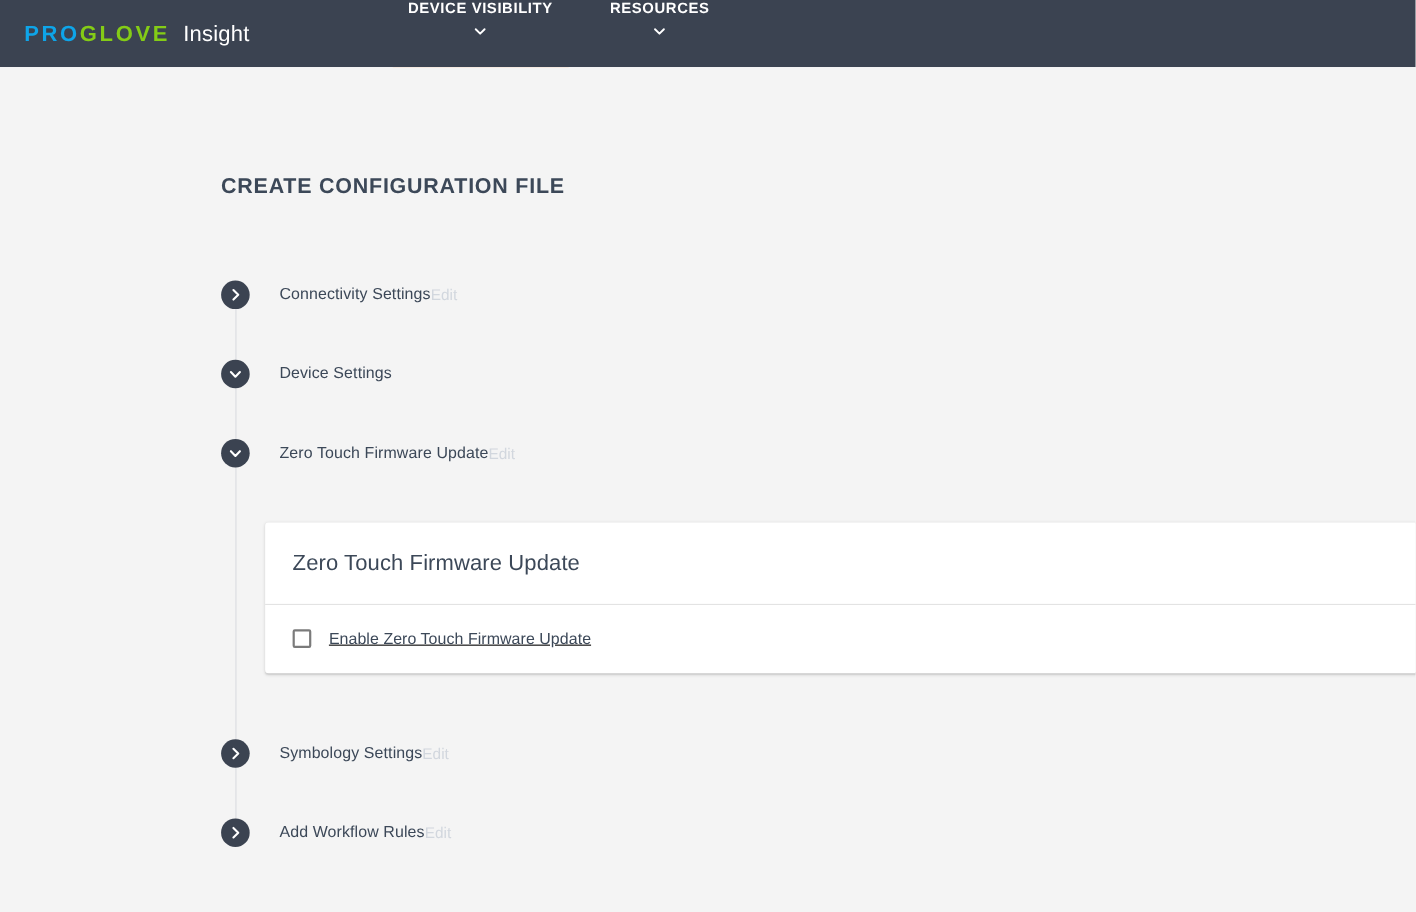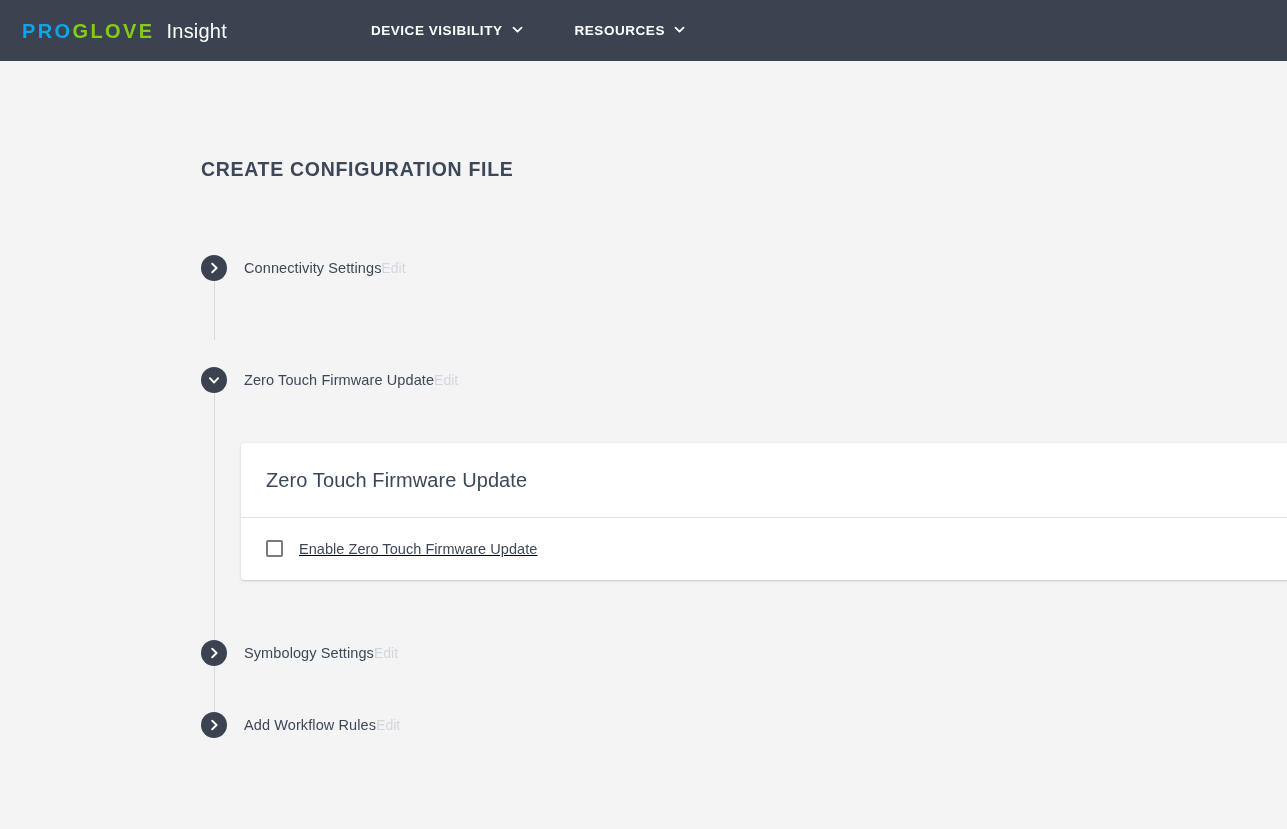--- a/index.html
+++ b/index.html
@@ -60,20 +60,21 @@
     gap: 9px;
     padding: 0 26px;
     height: 61px;
     color: #ffffff;
     font-size: 13.5px;
     font-weight: 700;
     letter-spacing: 0.55px;
     cursor: pointer;
     user-select: none;
     white-space: nowrap;
+    flex-direction: column;
   }
   .nav-item.active::after {
     content: "";
     position: absolute;
     left: 12px;
     right: 12px;
     bottom: -4px;
     height: 4px;
     background: #f47b27;
   }
@@ -127,21 +128,21 @@
     min-width: 26px;
     border-radius: 50%;
     background: #3b4351;
     display: flex;
     align-items: center;
     justify-content: center;
     cursor: pointer;
   }
   .step-circle svg { display: block; }
   .step-label {
-    margin-left: 17px;
+    margin-left: 27px;
     font-size: 14.5px;
     color: #3c4858;
     letter-spacing: 0.1px;
     white-space: nowrap;
   }
   .step-edit {
     font-size: 14px;
     color: #d2d7de;
     cursor: pointer;
     white-space: nowrap;
@@ -253,20 +254,31 @@
               <path d="M4.2 1.7 L8.6 6 L4.2 10.3" fill="none" stroke="#ffffff" stroke-width="1.9" stroke-linecap="round" stroke-linejoin="round"></path>
             </svg>
         </div>
         <div class="step-label">Connectivity Settings</div>
         <div class="step-edit">Edit</div>
       </div>
     </div>
 
     <div class="gap-sm"></div>
 
+    <div class="step">
+      <div class="connector" style="top:26px;height:60px;"></div>
+      <div class="step-head">
+        <div class="step-circle">
+          <svg width="12" height="12" viewBox="0 0 12 12">
+              <path d="M1.9 4.2 L6 8.5 L10.1 4.2" fill="none" stroke="#ffffff" stroke-width="1.9" stroke-linecap="round" stroke-linejoin="round"></path>
+            </svg>
+        </div>
+        <div class="step-label">Device Settings</div>
+      </div>
+    </div>
 
     <div class="gap-sm"></div>
 
     <div class="step">
       <div class="connector" style="top:26px;height:265px;"></div>
       <div class="step-head">
         <div class="step-circle">
           <svg width="12" height="12" viewBox="0 0 12 12">
               <path d="M1.9 4.2 L6 8.5 L10.1 4.2" fill="none" stroke="#ffffff" stroke-width="1.9" stroke-linecap="round" stroke-linejoin="round"></path>
             </svg>

